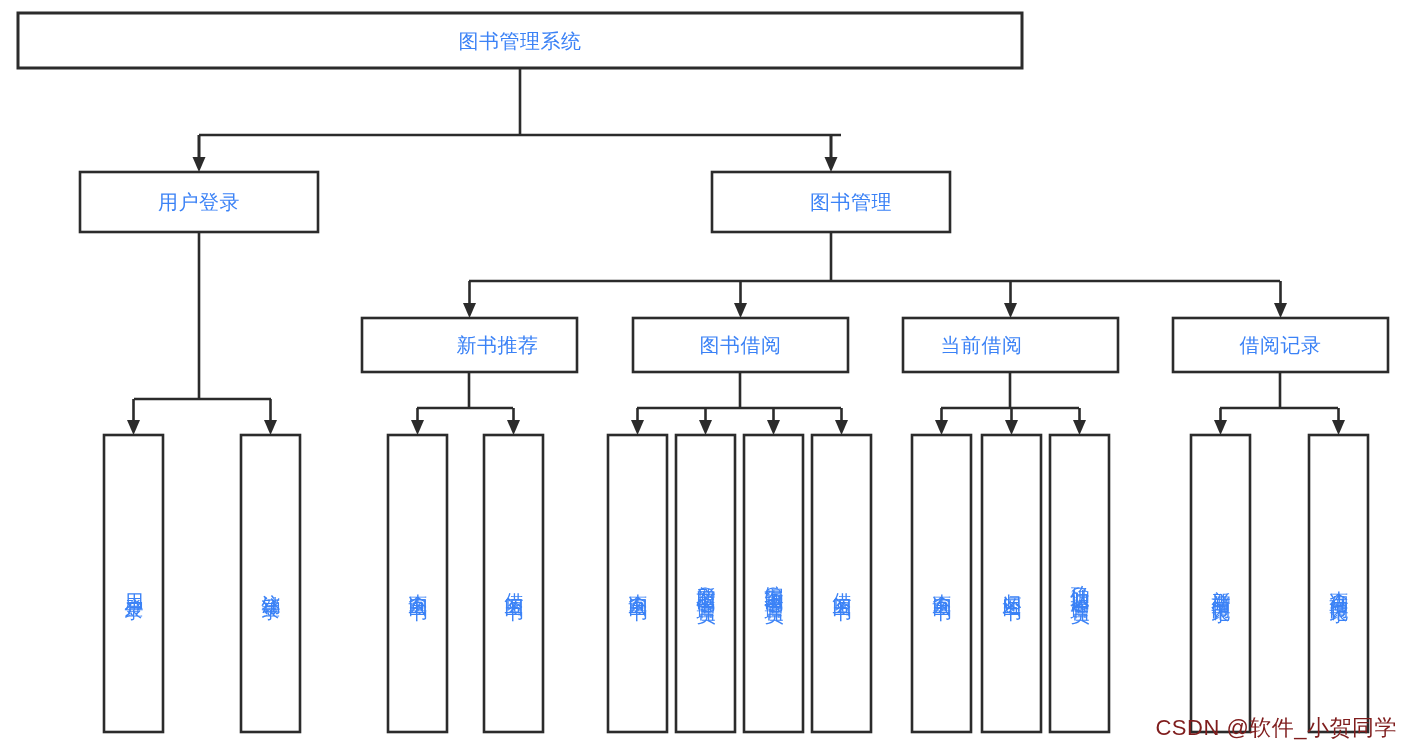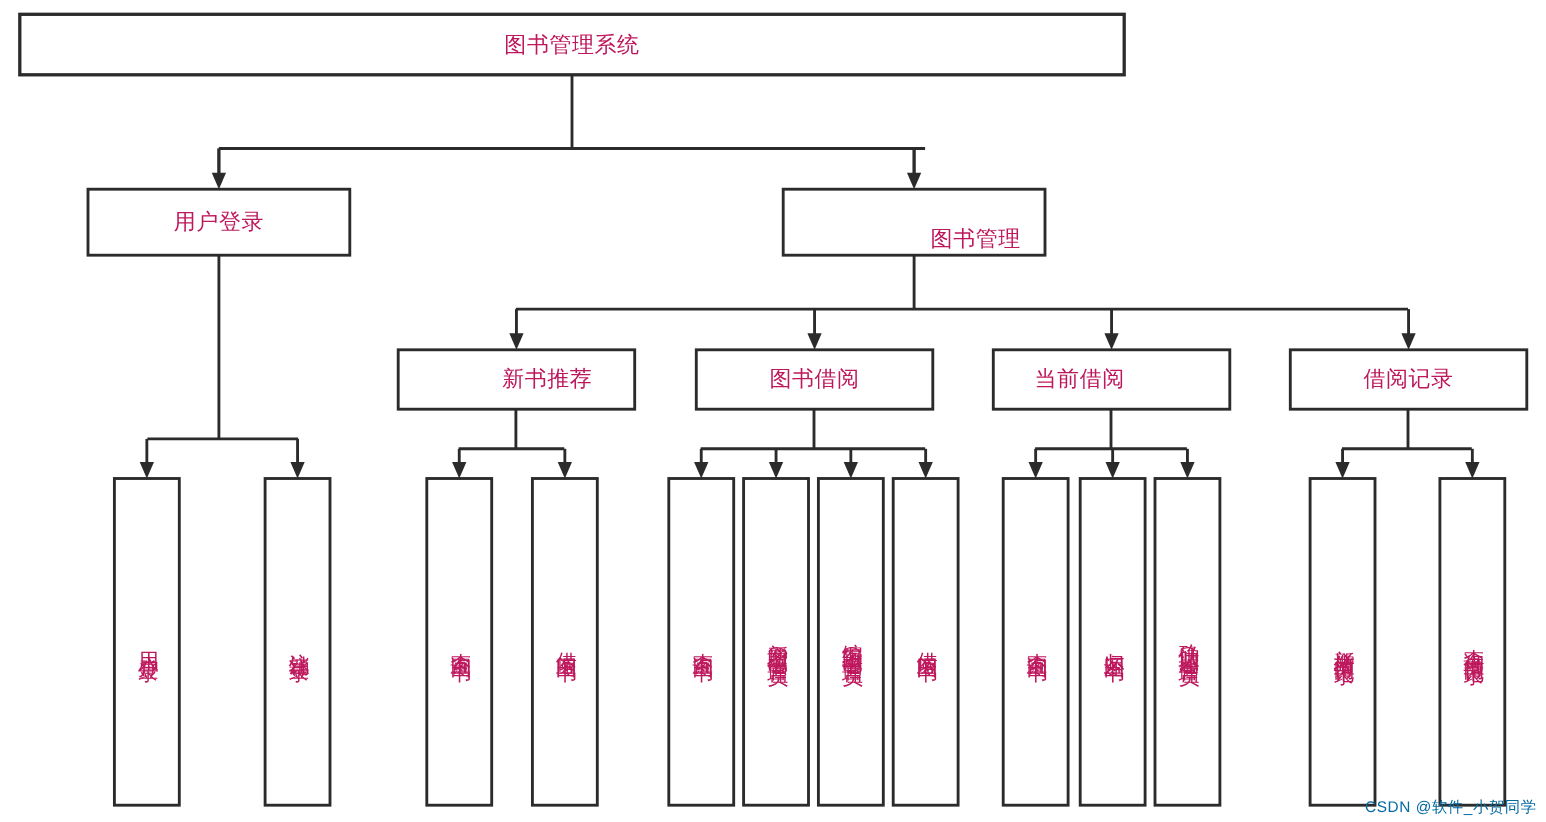--- a/index.html
+++ b/index.html
@@ -39,43 +39,43 @@
     stroke-width: 2.6;
     fill: none;
     stroke-linecap: butt;
   }
   .arrow-head {
     fill: #2b2b2b;
     stroke: none;
   }
   .node-label {
     position: absolute;
-    color: #be185d;
+    color: #3b82f6;
     font-size: 20px;
     line-height: 1.1;
     display: flex;
     align-items: center;
     justify-content: center;
     text-align: center;
     letter-spacing: 0.5px;
     pointer-events: none;
     white-space: nowrap;
   }
   .node-label.vertical {
     writing-mode: vertical-rl;
     text-orientation: upright;
     letter-spacing: 3px;
     font-size: 19px;
   }
   .watermark {
     position: absolute;
     right: 8px;
     bottom: 4px;
-    font-size: 14px;
-    color: #0369a1;
+    font-size: 22px;
+    color: #7f1d1d;
     letter-spacing: 0.5px;
     white-space: nowrap;
   }
 </style>
 </head>
 <body>
 
 <div id="canvas">
 
   <svg class="diagram" viewBox="0 0 1405 747">
@@ -172,21 +172,21 @@
         <path class="connector" d="M 1220.5 408 L 1220.5 422"></path>
         <path class="arrow-head" d="M 1214 420 L 1227 420 L 1220.5 435 Z"></path>
         <path class="connector" d="M 1338.5 408 L 1338.5 422"></path>
         <path class="arrow-head" d="M 1332 420 L 1345 420 L 1338.5 435 Z"></path>
       </g>
   </svg>
 
   <div id="labels">
       <div class="node-label" style="left: 18px; top: 13px; width: 1004px; height: 55px;">图书管理系统</div>
       <div class="node-label" style="left: 80px; top: 172px; width: 238px; height: 60px;">用户登录</div>
-      <div class="node-label" style="left: 712px; top: 188px; width: 278px; height: 60px; margin-left: 36px;">图书管理</div>
+      <div class="node-label" style="left: 712px; top: 172px; width: 278px; height: 60px;">图书管理</div>
       <div class="node-label" style="left: 362px; top: 318px; width: 215px; height: 54px; padding-left: 28px;">新书推荐</div>
       <div class="node-label" style="left: 633px; top: 318px; width: 215px; height: 54px;">图书借阅</div>
       <div class="node-label" style="left: 874px; top: 318px; width: 215px; height: 54px;">当前借阅</div>
       <div class="node-label" style="left: 1173px; top: 318px; width: 215px; height: 54px; text-align: right;">借阅记录</div>
       <div class="node-label vertical" style="left: 104px; top: 435px; width: 59px; height: 297px;">用户登录</div>
       <div class="node-label vertical" style="left: 241px; top: 435px; width: 59px; height: 297px;">注销登录</div>
       <div class="node-label vertical" style="left: 388px; top: 435px; width: 59px; height: 297px;">查询图书</div>
       <div class="node-label vertical" style="left: 484px; top: 435px; width: 59px; height: 297px;">借阅图书</div>
       <div class="node-label vertical" style="left: 608px; top: 435px; width: 59px; height: 297px;">查询图书</div>
       <div class="node-label vertical" style="left: 676px; top: 435px; width: 59px; height: 297px;">新增图书（管理员）</div>

